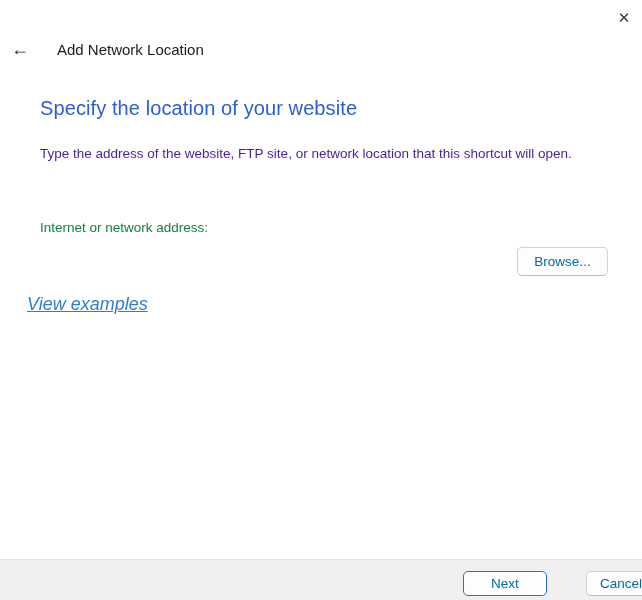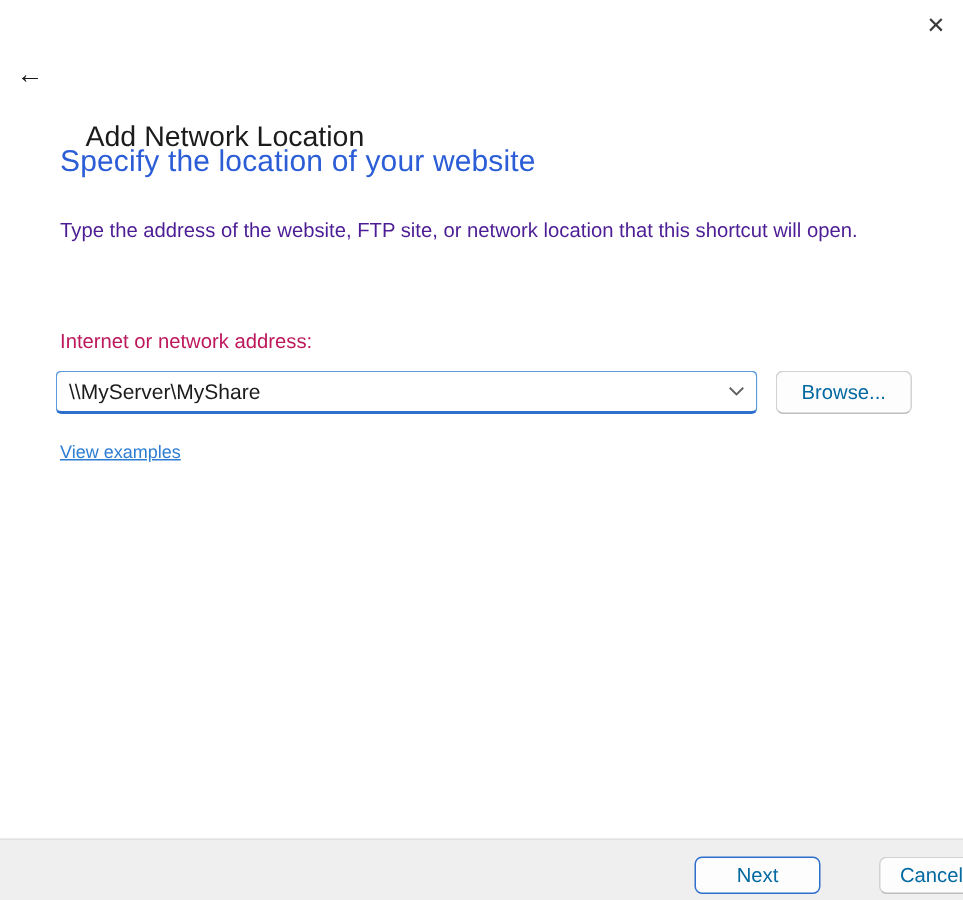--- a/index.html
+++ b/index.html
@@ -44,24 +44,23 @@
     font-size: 18px;
     line-height: 20px;
     color: #1b1b1b;
     padding: 0;
     text-align: center;
   }
   .wizard-title {
     position: absolute;
     left: 57px;
     top: 41px;
-    font-size: 19px;
+    font-size: 15px;
     color: #1b1b1b;
     white-space: nowrap;
-    margin-top: 40px;
   }
 
   
   .heading {
     position: absolute;
     left: 40px;
     top: 97px;
     font-size: 20px;
     font-weight: 400;
     color: var(--heading_blue, #2b5dd7);
@@ -77,21 +76,21 @@
     width: 580px;
     font-size: 13.5px;
     color: #4c1d95;
   }
 
   .address-label {
     position: absolute;
     left: 40px;
     top: 220px;
     font-size: 13.5px;
-    color: #be185d;
+    color: #15803d;
   }
 
   
   .combobox {
     position: absolute;
     left: 37px;
     top: 247px;
     width: 468px;
     height: 29px;
     box-sizing: border-box;
@@ -137,26 +136,27 @@
   .browse-btn {
     position: absolute;
     left: 517px;
     top: 247px;
     width: 91px;
     height: 29px;
   }
 
   .link {
     position: absolute;
-    left: 40px;
+    left: 27px;
     top: 294px;
-    font-size: 12px;
+    font-size: 18px;
     color: var(--link_blue, #2d7dd2);
     text-decoration: underline;
     cursor: pointer;
+    font-style: italic;
   }
 
   
   .footer {
     position: absolute;
     left: 0;
     right: 0;
     bottom: 0;
     height: 40px;
     background: var(--footer_bg, #efefef);
@@ -190,28 +190,20 @@
   <button class="back-btn">←</button>
 
   <div class="wizard-title">Add Network Location</div>
 
   <div class="heading">Specify the location of your website</div>
 
   <div class="description">Type the address of the website, FTP site, or network location that this shortcut will open.</div>
 
   <div class="address-label">Internet or network address:</div>
 
-  <div class="combobox">
-    <input type="text" value="\\MyServer\MyShare" style="">
-    <span class="chevron">
-      <svg width="12" height="8" viewBox="0 0 12 8" aria-hidden="true">
-        <polyline points="1.5,1.5 6,6 10.5,1.5" fill="none" stroke="#5f5f5f" stroke-width="1.2"></polyline>
-      </svg>
-    </span>
-  </div>
 
   <button class="btn browse-btn">Browse...</button>
 
   <a class="link">View examples</a>
 
   <div class="footer">
     <button class="btn next-btn">Next</button>
     <button class="btn cancel-btn">Cancel</button>
   </div>
 

